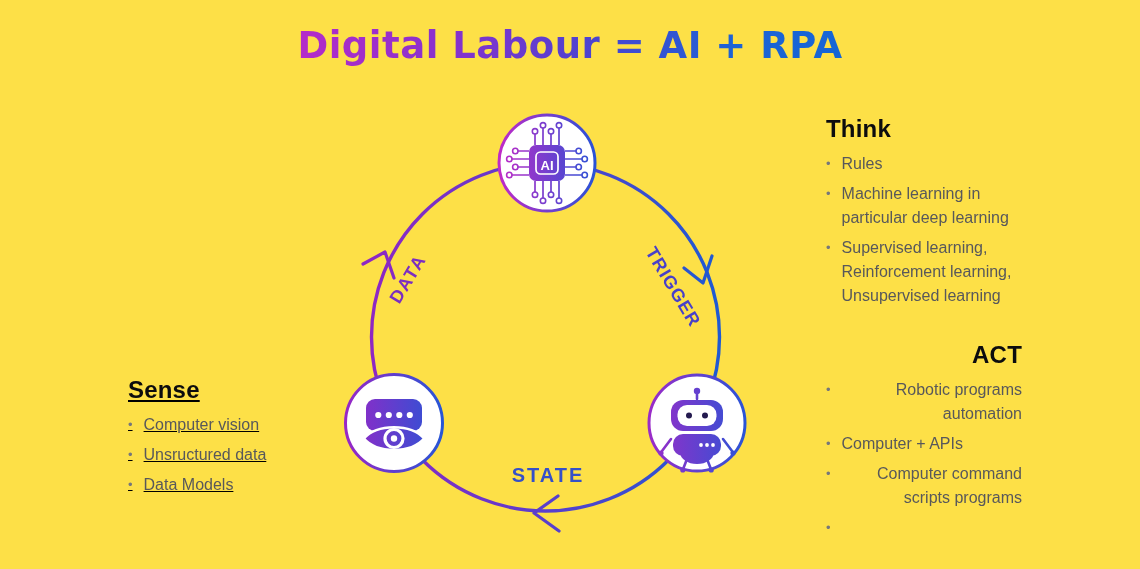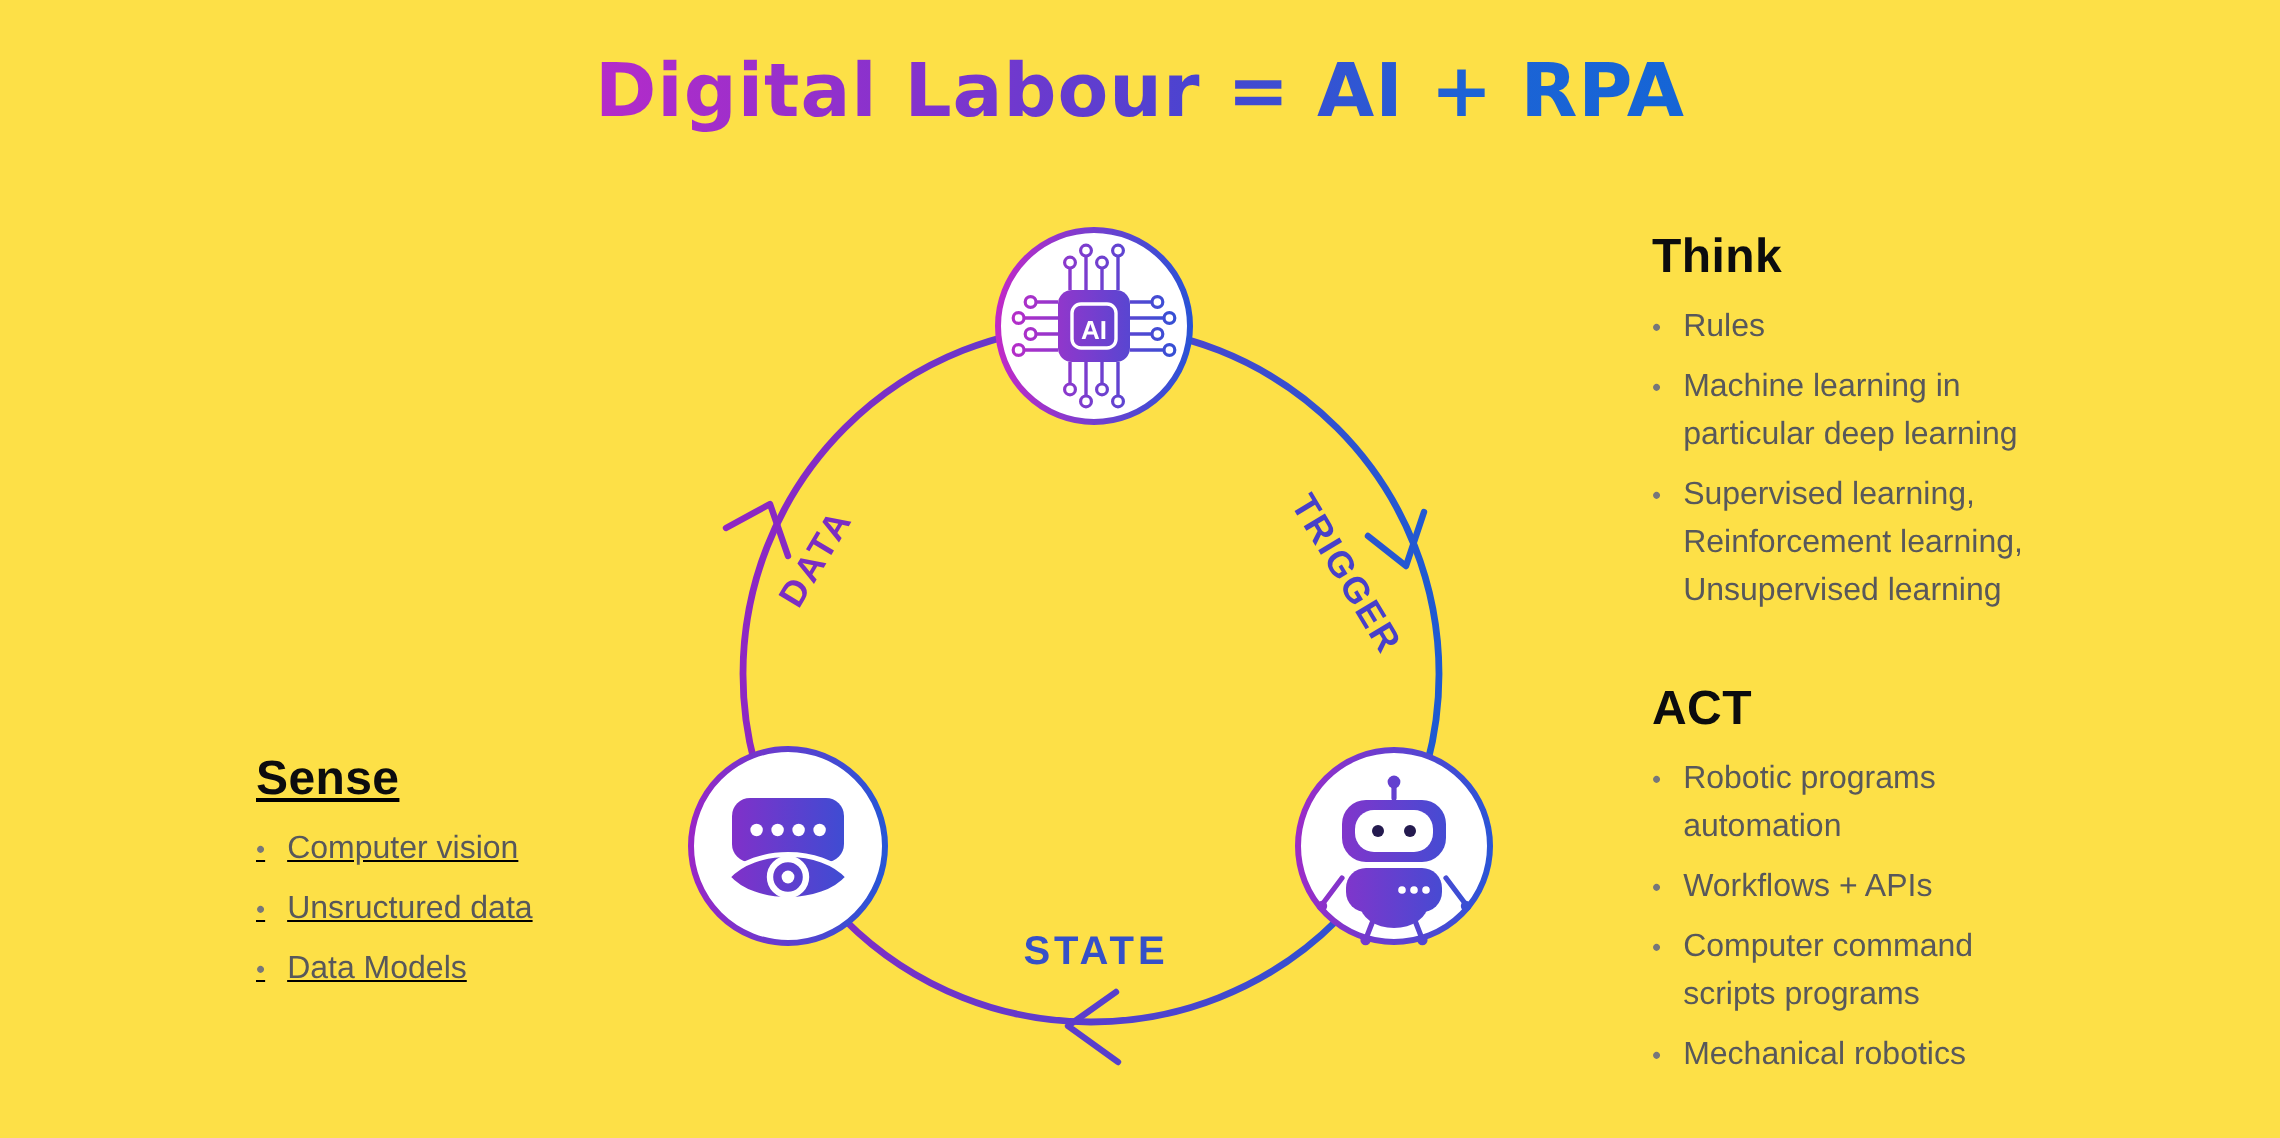--- a/index.html
+++ b/index.html
@@ -46,21 +46,21 @@
     line-height: 24px;
     color: #58585b;
   }
   .bullet-dot {
     color: #77777a;
     font-size: 13px;
     line-height: 24px;
     flex: 0 0 auto;
   }
   .panel-think { left: 826px; top: 115px; width: 212px; }
-  .panel-act   { left: 826px; top: 341px; width: 196px; }
+  .panel-act   { left: 826px; top: 341px; width: 196px; text-align: right; }
   .panel-sense { left: 128px; top: 376px; width: 185px; text-decoration: underline; }
   svg text { font-family: "Liberation Sans", sans-serif; }
 </style>
 </head>
 <body>
 
 <div class="canvas">
 
   <div class="title-wrap">
     <span class="title">Digital Labour = AI + RPA</span>
@@ -185,29 +185,28 @@
 
   <div class="panel panel-act">
     <h2>ACT</h2>
     <ul>
       <li>
         <span class="bullet-dot">•</span>
         <span>Robotic programs automation</span>
       </li>
       <li>
         <span class="bullet-dot">•</span>
-        <span>Workflows + APIs</span>
+        <span>Computer + APIs</span>
       </li>
       <li>
         <span class="bullet-dot">•</span>
         <span>Computer command scripts programs</span>
       </li>
       <li>
         <span class="bullet-dot">•</span>
-        <span>Mechanical robotics</span>
       </li>
     </ul>
   </div>
 
   <div class="panel panel-sense">
     <h2>Sense</h2>
     <ul>
       <li>
         <span class="bullet-dot">•</span>
         <span>Computer vision</span>

